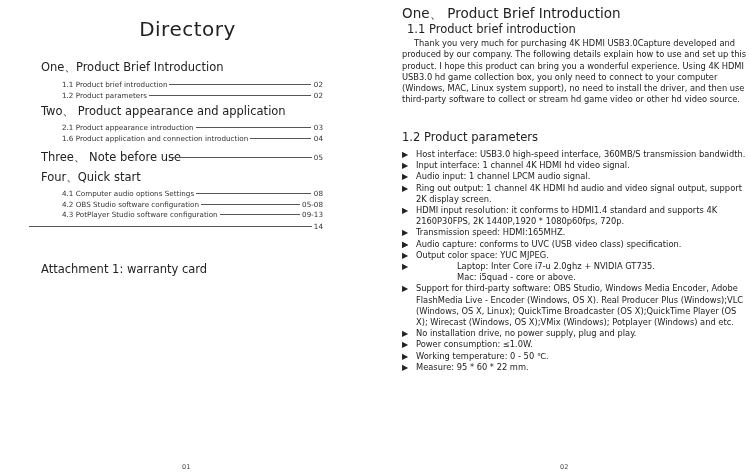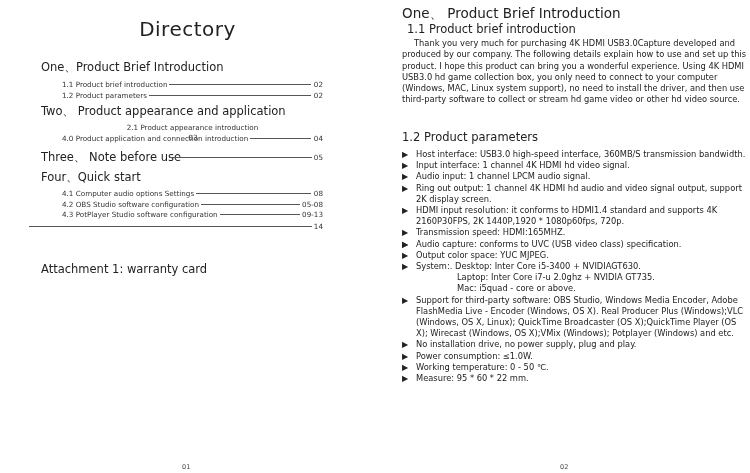--- a/index.html
+++ b/index.html
@@ -39,27 +39,27 @@
     <span class="leader"></span>
     <span class="pg">02</span>
   </div>
   <div class="toc-line" style="top:91px;">
     <span>1.2 Product parameters</span>
     <span class="leader"></span>
     <span class="pg">02</span>
   </div>
 
   <div class="toc-chapter" style="top:104px;">Two、 Product appearance and application</div>
-  <div class="toc-line" style="top:123px;flex-direction:column;">
+  <div class="toc-line" style="top:123px;">
     <span>2.1 Product appearance introduction</span>
     <span class="leader"></span>
     <span class="pg">03</span>
   </div>
   <div class="toc-line" style="top:134px;">
-    <span>4.0 Product application and connection introduction</span>
+    <span>1.6 Product application and connection introduction</span>
     <span class="leader"></span>
     <span class="pg">04</span>
   </div>
 
   <div class="toc-chapter-line" style="top:150px;">
     <span class="t">Three、 Note before use</span>
     <span class="leader"></span>
     <span class="pg">05</span>
   </div>
 
@@ -101,21 +101,20 @@
     <li><span class="bullet">▶</span><span>Host interface: USB3.0 high-speed interface, 360MB/S transmission bandwidth.</span></li>
     <li><span class="bullet">▶</span><span>Input interface: 1 channel 4K HDMI hd video signal.</span></li>
     <li><span class="bullet">▶</span><span>Audio input: 1 channel LPCM audio signal.</span></li>
     <li><span class="bullet">▶</span><span>Ring out output: 1 channel 4K HDMI hd audio and video signal output, support 2K display screen.</span></li>
     <li><span class="bullet">▶</span><span>HDMI input resolution: it conforms to HDMI1.4 standard and supports 4K 2160P30FPS, 2K 1440P,1920 * 1080p60fps, 720p.</span></li>
     <li><span class="bullet">▶</span><span>Transmission speed: HDMI:165MHZ.</span></li>
     <li><span class="bullet">▶</span></li>
     <li><span class="bullet">▶</span><span>Audio capture: conforms to UVC (USB video class) specification.</span></li>
     <li><span class="bullet">▶</span><span>Output color space: YUC MJPEG.</span></li>
     <li><span class="bullet">▶</span></li>
-    <li class="sys">System:. Desktop: Inter Core i5-3400 + NVIDIAGT630.</li>
     <li class="sys2">Laptop: Inter Core i7-u 2.0ghz + NVIDIA GT735.</li>
     <li class="sys2">Mac: i5quad - core or above.</li>
     <li><span class="bullet">▶</span><span>Support for third-party software: OBS Studio, Windows Media Encoder, Adobe FlashMedia Live - Encoder (Windows, OS X). Real Producer Plus (Windows);VLC (Windows, OS X, Linux); QuickTime Broadcaster (OS X);QuickTime Player (OS X); Wirecast (Windows, OS X);VMix (Windows); Potplayer (Windows) and etc.</span></li>
     <li><span class="bullet">▶</span><span>No installation drive, no power supply, plug and play.</span></li>
     <li><span class="bullet">▶</span><span>Power consumption: ≤1.0W.</span></li>
     <li><span class="bullet">▶</span><span>Working temperature: 0 - 50 ℃.</span></li>
     <li><span class="bullet">▶</span><span>Measure: 95 * 60 * 22 mm.</span></li>
   </ul>
 
   <div class="page-num" style="left:170px;">02</div>

